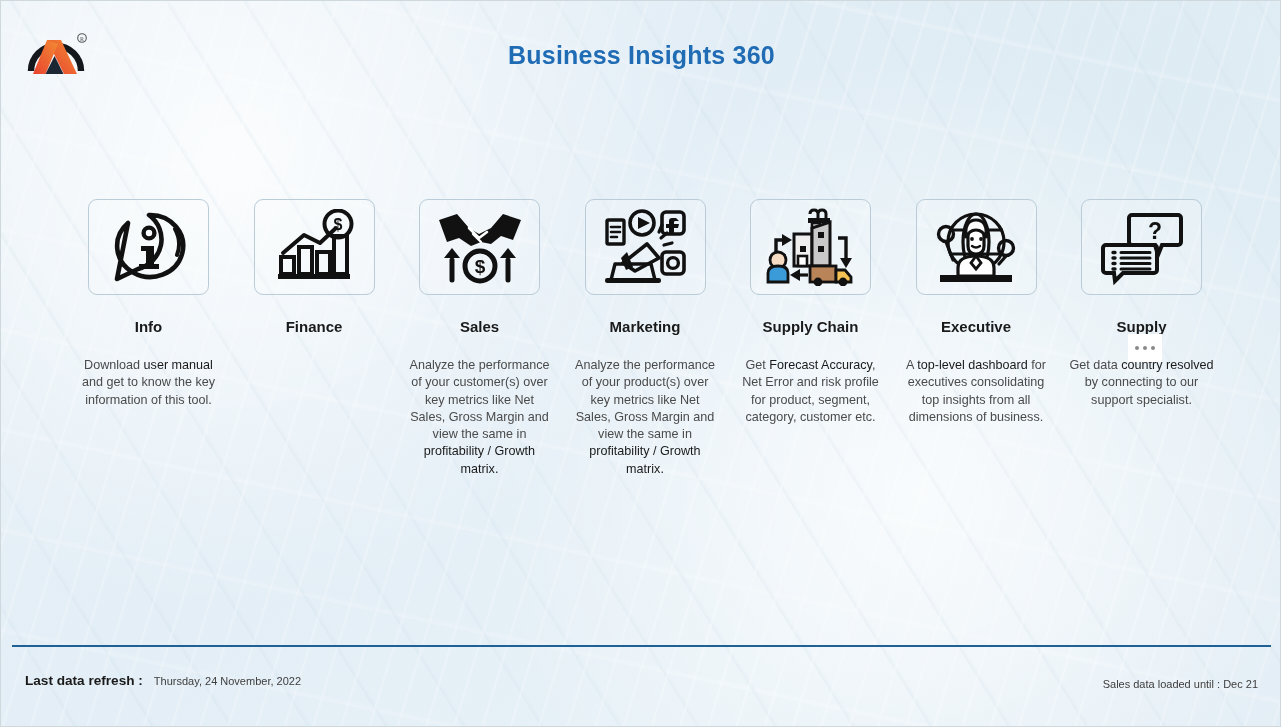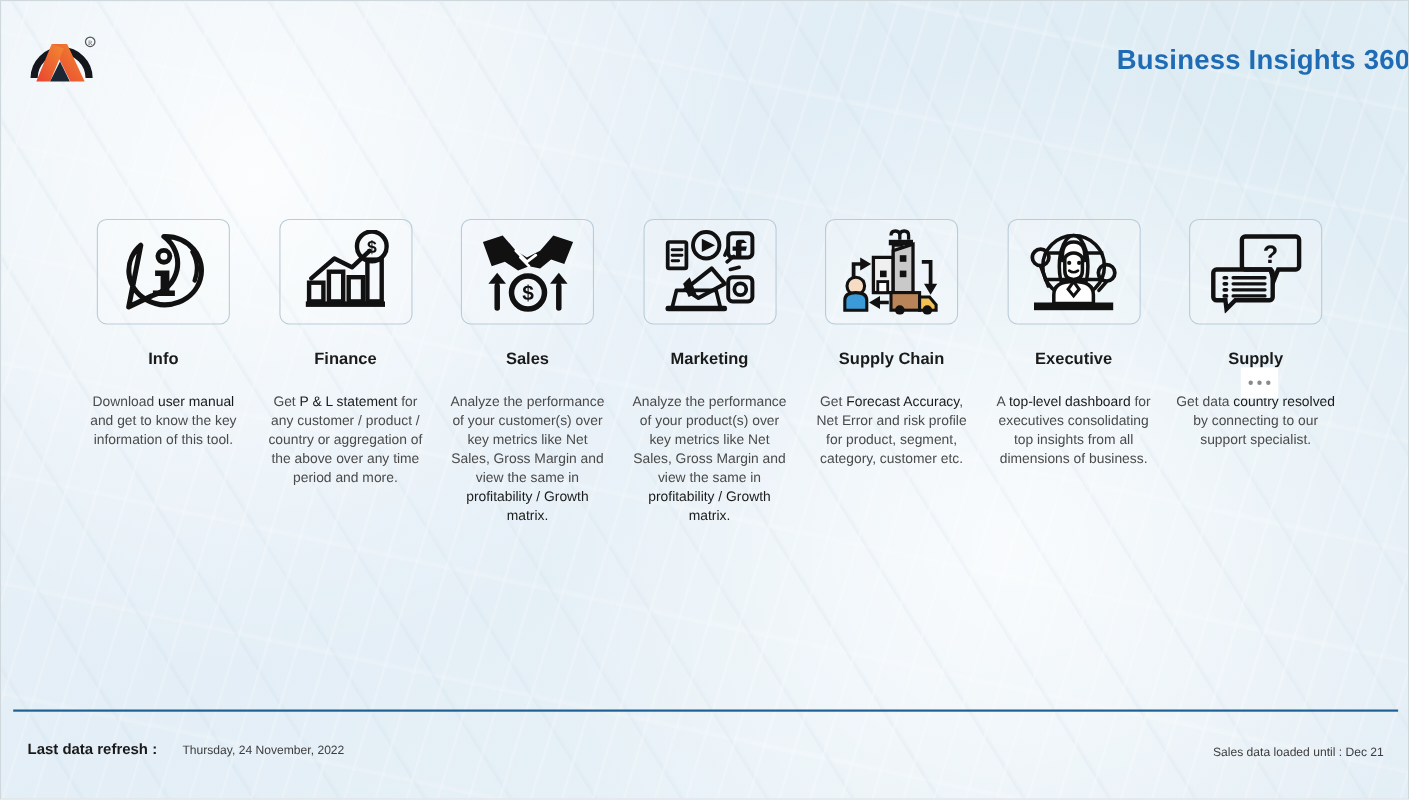--- a/index.html
+++ b/index.html
@@ -48,21 +48,21 @@
     width: 66px;
     height: 62px;
   }
 
   
   #title {
     position: absolute;
     left: 0;
     top: 40px;
     width: 1281px;
-    text-align: right;
+    text-align: center;
     font-size: 25px;
     font-weight: bold;
     color: #1f6cb5;
     letter-spacing: .2px;
   }
 
   
   #cards {
     position: absolute;
     left: 74px;
@@ -144,21 +144,21 @@
     top: 672px;
     width: 1281px;
     height: 26px;
   }
   #footer-left {
     position: absolute;
     left: 24px;
     top: 0;
     display: flex;
     align-items: baseline;
-    gap: 23px;
+    gap: 11px;
   }
   .f-strong { font-size: 13.6px; font-weight: bold; color: #1a1a1a; }
   .f-normal { font-size: 11px; color: #3d3d3d; }
   #footer-center {
     position: absolute;
     left: 0; top: 0; width: 1281px;
     text-align: center;
   }
   #footer-center .f-strong { font-size: 14.2px; }
   #footer-right {
@@ -218,21 +218,20 @@
             <rect x="29" y="38" width="13" height="27" fill="none" stroke="#111" stroke-width="4"></rect>
             <rect x="47" y="43" width="13" height="22" fill="none" stroke="#111" stroke-width="4"></rect>
             <rect x="64" y="27" width="13" height="38" fill="none" stroke="#111" stroke-width="4"></rect>
             <polyline points="13,44 34,26 50,34 66,19" fill="none" stroke="#111" stroke-width="4" stroke-linejoin="round" stroke-linecap="round"></polyline>
             <circle cx="68" cy="15" r="13.5" fill="none" stroke="#111" stroke-width="4"></circle>
             <text x="68" y="21" font-size="16" font-weight="bold" text-anchor="middle" fill="#111" font-family="'Liberation Sans', sans-serif">$</text>
           </svg>
         </span>
       </div>
       <div class="card-title">Finance</div>
-      <div class="card-desc"><span>Get </span><b>P &amp; L statement</b><span> for any customer / product / country or aggregation of the above over any time period and more.</span></div>
     </div>
 
     <div class="card">
       <div class="icon-box">
         <span>
           <svg width="90" height="78" viewBox="0 0 90 78">
             <path d="M4 12 L22 6 L34 20 L44 26 L56 20 L68 6 L86 12 L78 32 L66 28 L56 36 L46 34 L36 38 L24 30 L12 34 Z" fill="#111"></path>
             <path d="M34 20 L44 30 L52 24" fill="none" stroke="#fff" stroke-width="2.6" stroke-linecap="round"></path>
             <path d="M38 26 L46 34" stroke="#fff" stroke-width="2.4" stroke-linecap="round"></path>
             <circle cx="45" cy="58" r="15" fill="none" stroke="#111" stroke-width="5"></circle>

